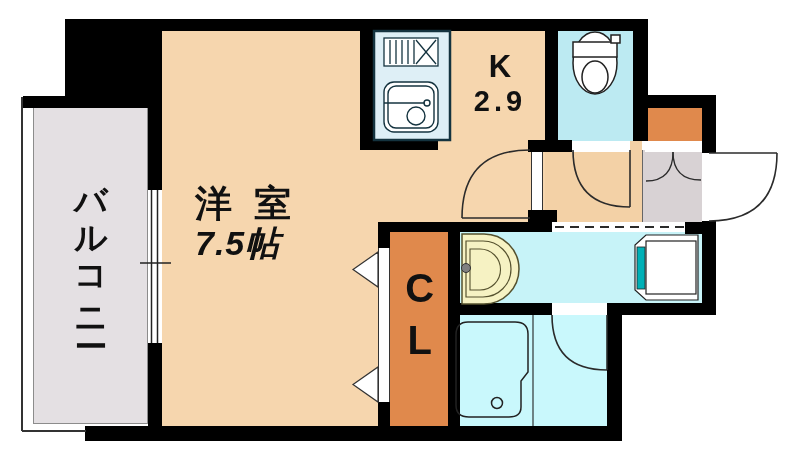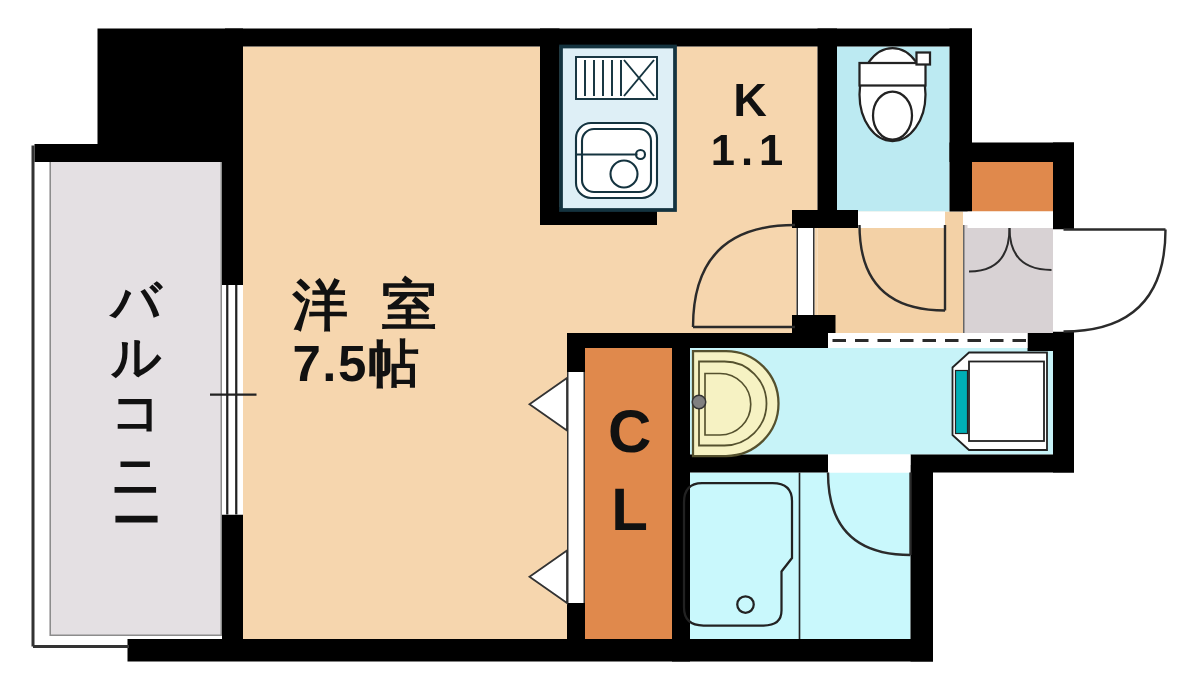--- a/index.html
+++ b/index.html
@@ -21,21 +21,21 @@
   .wall{position:absolute;background:var(--wall);z-index:2;}
   
   .gap{position:absolute;background:#fff;z-index:3;}
   .jamb{border-left:1px solid #333;border-right:1px solid #333;box-sizing:border-box;}
   
   #overlay{position:absolute;left:0;top:0;z-index:4;}
   
   .label{position:absolute;z-index:5;color:#111;font-weight:600;line-height:1.12;}
   .lbl-living{left:195px;top:183px;width:170px;text-align:left;}
   .lbl-living .l1{font-size:37px;letter-spacing:6px;}
-  .lbl-living .l2{font-size:34px;letter-spacing:1px;}
+  .lbl-living .l2{font-size:34px;letter-spacing:1px;font-style:italic;}
   .lbl-kitchen{left:452px;top:50px;width:96px;text-align:center;}
   .lbl-kitchen .l1{font-size:31px;}
   .lbl-kitchen .l2{font-size:29px;letter-spacing:4px;}
   .vtext{writing-mode:vertical-rl;text-orientation:upright;}
   .lbl-closet{left:397px;top:266px;height:150px;font-size:40px;letter-spacing:8px;}
   .lbl-balcony{left:72px;top:163px;height:230px;font-size:33px;letter-spacing:4px;}
 </style>
 </head>
 <body>
 
@@ -176,20 +176,20 @@
     </g>
   </svg>
 
   <div class="label lbl-living">
     <div class="l1">洋 室</div>
     <div class="l2">7.5帖</div>
   </div>
 
   <div class="label lbl-kitchen">
     <div class="l1">K</div>
-    <div class="l2">1.1</div>
+    <div class="l2">2.9</div>
   </div>
 
   <div class="label vtext lbl-closet">CL</div>
 
   <div class="label vtext lbl-balcony">バルコニー</div>
 
 </div>
 
 </body></html>

